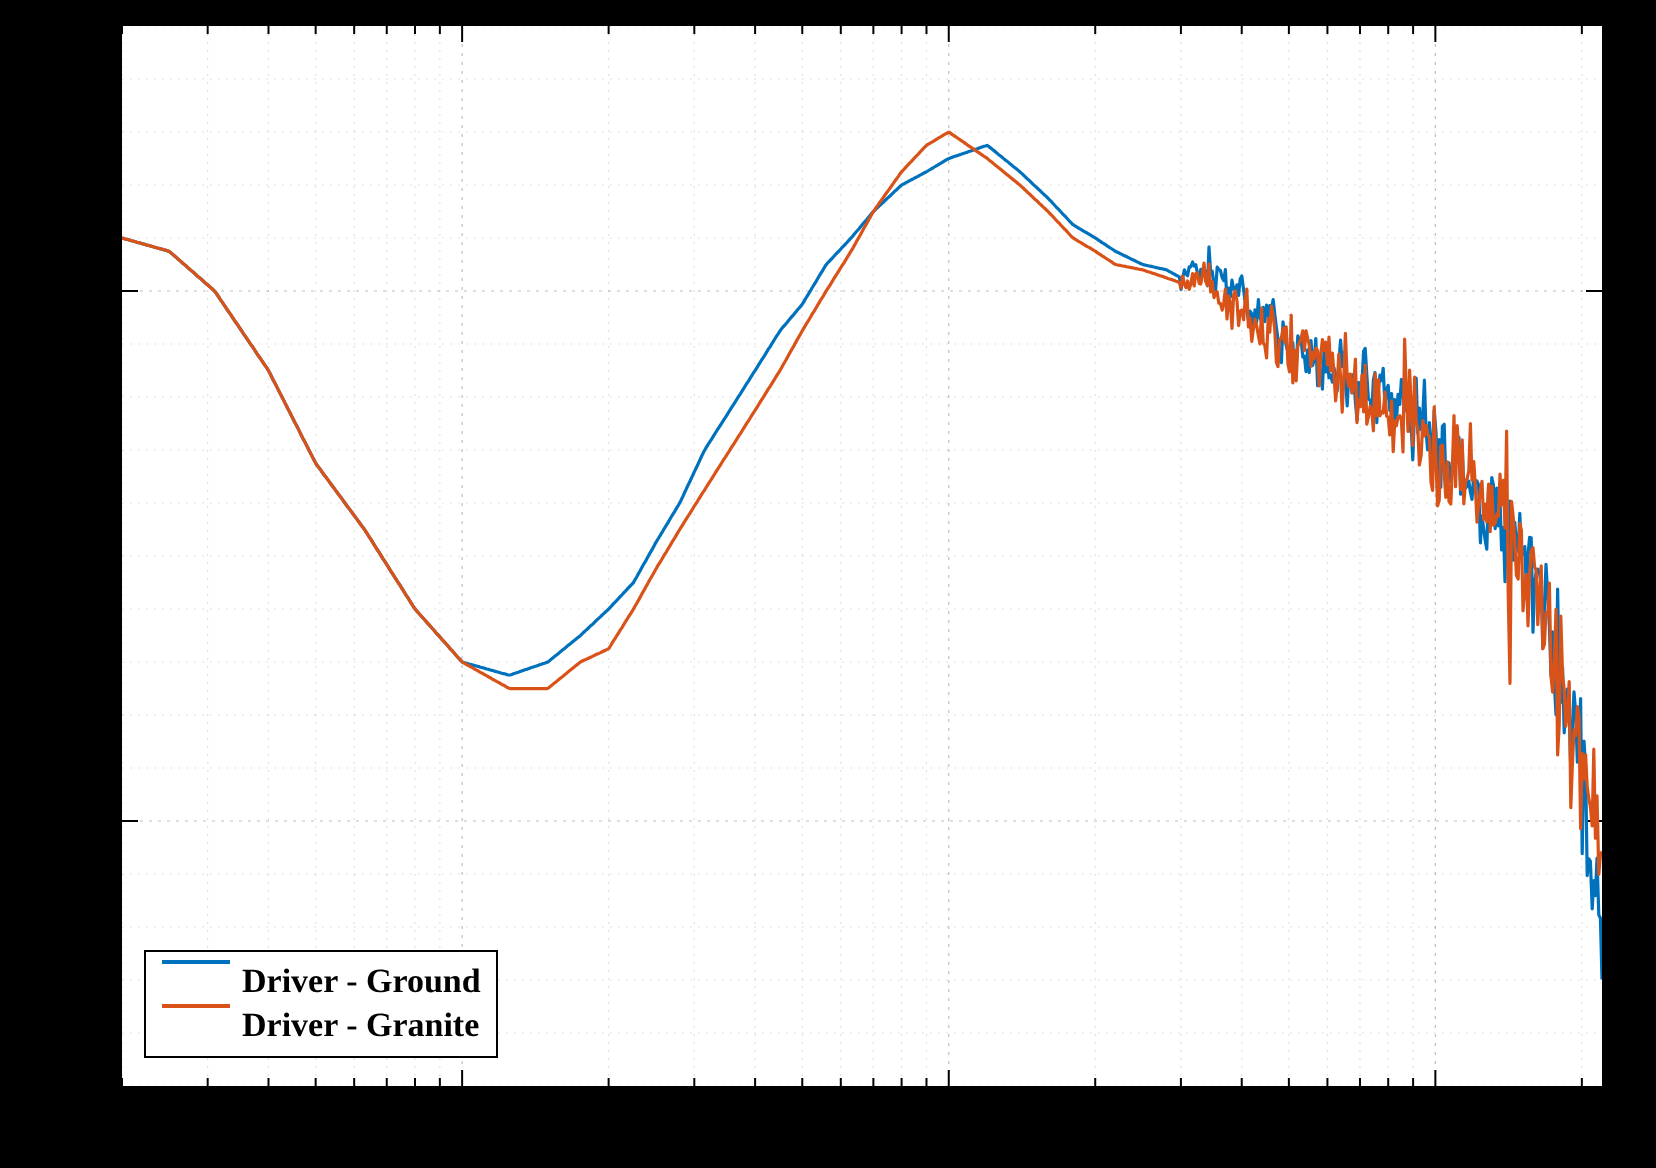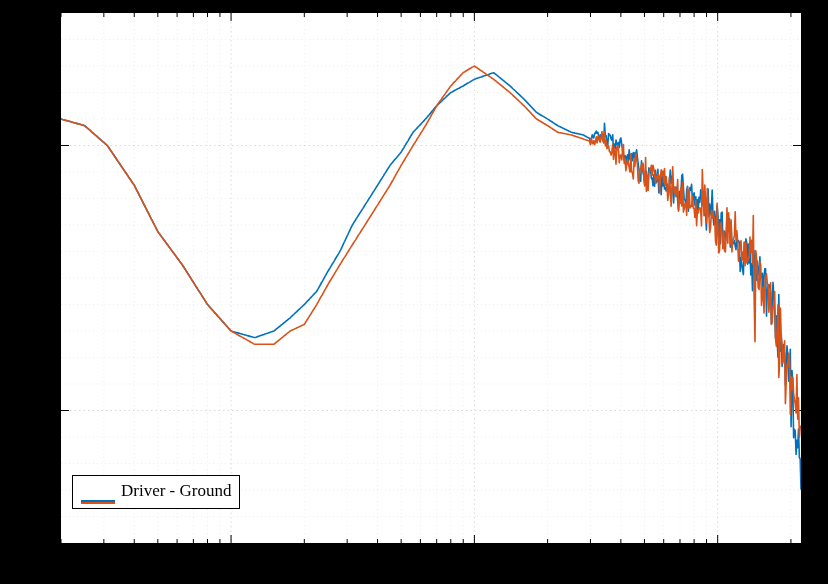--- a/index.html
+++ b/index.html
@@ -33,22 +33,23 @@
   left: 72px;
   top: 475px;
   background: #fff;
   border: 1px solid #000;
   padding: 4px 8px;
   font-size: 17px;
   line-height: 1.3;
 }
 .legend-row {
   display: flex;
-  align-items: flex-end;
+  align-items: flex-start;
   gap: 6px;
+  font-weight: bold;
 }
 .legend-swatch {
   width: 34px;
   height: 2px;
 }
 </style>
 </head>
 <body>
 
 <div class="chart-container">
@@ -167,15 +168,16 @@
         <path d="M0.0 106.0 L0.8 106.2 L1.6 106.5 L2.5 106.7 L3.3 106.9 L4.1 107.2 L4.9 107.4 L5.8 107.6 L6.6 107.8 L7.4 108.1 L8.2 108.3 L9.0 108.5 L9.9 108.8 L10.7 109.0 L11.5 109.2 L12.3 109.5 L13.2 109.7 L14.0 109.9 L14.8 110.2 L15.6 110.4 L16.4 110.6 L17.3 110.9 L18.1 111.1 L18.9 111.3 L19.7 111.5 L20.6 111.8 L21.4 112.0 L22.2 112.2 L23.0 112.5 L23.8 112.9 L24.7 113.6 L25.5 114.3 L26.3 115.0 L27.1 115.7 L28.0 116.5 L28.8 117.2 L29.6 117.9 L30.4 118.6 L31.2 119.3 L32.1 120.0 L32.9 120.8 L33.7 121.5 L34.5 122.2 L35.4 122.9 L36.2 123.6 L37.0 124.4 L37.8 125.1 L38.6 125.8 L39.5 126.5 L40.3 127.2 L41.1 128.0 L41.9 128.7 L42.8 129.4 L43.6 130.1 L44.4 130.8 L45.2 131.5 L46.0 132.3 L46.9 133.3 L47.7 134.5 L48.5 135.7 L49.3 137.0 L50.2 138.2 L51.0 139.4 L51.8 140.6 L52.6 141.8 L53.4 143.0 L54.3 144.2 L55.1 145.5 L55.9 146.7 L56.7 147.9 L57.6 149.1 L58.4 150.3 L59.2 151.5 L60.0 152.7 L60.8 154.0 L61.7 155.2 L62.5 156.4 L63.3 157.6 L64.1 158.8 L65.0 160.0 L65.8 161.2 L66.6 162.4 L67.4 163.7 L68.2 164.9 L69.1 166.1 L69.9 167.3 L70.7 168.5 L71.5 169.7 L72.4 170.9 L73.2 172.2 L74.0 173.7 L74.8 175.4 L75.6 177.0 L76.5 178.6 L77.3 180.2 L78.1 181.8 L78.9 183.4 L79.8 185.1 L80.6 186.7 L81.4 188.3 L82.2 189.9 L83.0 191.5 L83.9 193.1 L84.7 194.8 L85.5 196.4 L86.3 198.0 L87.2 199.6 L88.0 201.2 L88.8 202.8 L89.6 204.5 L90.4 206.1 L91.3 207.7 L92.1 209.3 L92.9 210.9 L93.7 212.5 L94.6 214.2 L95.4 215.8 L96.2 217.4 L97.0 218.9 L97.8 220.0 L98.7 221.1 L99.5 222.2 L100.3 223.4 L101.1 224.5 L102.0 225.6 L102.8 226.7 L103.6 227.8 L104.4 228.9 L105.2 230.0 L106.1 231.2 L106.9 232.3 L107.7 233.4 L108.5 234.5 L109.4 235.6 L110.2 236.7 L111.0 237.9 L111.8 239.0 L112.6 240.1 L113.5 241.2 L114.3 242.3 L115.1 243.4 L115.9 244.5 L116.8 245.7 L117.6 246.8 L118.4 247.9 L119.2 249.0 L120.0 250.1 L120.9 251.2 L121.7 252.5 L122.5 253.7 L123.3 255.0 L124.2 256.3 L125.0 257.6 L125.8 258.9 L126.6 260.2 L127.4 261.5 L128.3 262.8 L129.1 264.1 L129.9 265.4 L130.7 266.7 L131.6 268.0 L132.4 269.3 L133.2 270.6 L134.0 271.9 L134.8 273.2 L135.7 274.5 L136.5 275.8 L137.3 277.1 L138.1 278.3 L139.0 279.6 L139.8 280.9 L140.6 282.2 L141.4 283.5 L142.2 284.8 L143.1 286.1 L143.9 287.4 L144.7 288.7 L145.5 290.0 L146.4 291.3 L147.2 292.3 L148.0 293.2 L148.8 294.1 L149.6 295.0 L150.5 296.0 L151.3 296.9 L152.1 297.8 L152.9 298.7 L153.8 299.7 L154.6 300.6 L155.4 301.5 L156.2 302.4 L157.0 303.4 L157.9 304.3 L158.7 305.2 L159.5 306.1 L160.3 307.1 L161.2 308.0 L162.0 308.9 L162.8 309.8 L163.6 310.8 L164.4 311.7 L165.3 312.6 L166.1 313.5 L166.9 314.5 L167.7 315.4 L168.6 316.3 L169.4 317.2 L170.2 318.1 L171.0 318.5 L171.8 319.0 L172.7 319.5 L173.5 319.9 L174.3 320.4 L175.1 320.8 L176.0 321.3 L176.8 321.8 L177.6 322.2 L178.4 322.7 L179.2 323.2 L180.1 323.6 L180.9 324.1 L181.7 324.5 L182.5 325.0 L183.4 325.5 L184.2 325.9 L185.0 326.4 L185.8 326.9 L186.6 327.3 L187.5 327.8 L188.3 328.2 L189.1 328.7 L189.9 329.2 L190.8 329.6 L191.6 330.1 L192.4 330.6 L193.2 331.0 L194.0 331.3 L194.9 331.3 L195.7 331.3 L196.5 331.3 L197.3 331.3 L198.2 331.3 L199.0 331.3 L199.8 331.3 L200.6 331.3 L201.4 331.3 L202.3 331.3 L203.1 331.3 L203.9 331.3 L204.7 331.3 L205.6 331.3 L206.4 331.3 L207.2 331.3 L208.0 331.3 L208.8 331.3 L209.7 331.3 L210.5 331.3 L211.3 331.3 L212.1 331.3 L213.0 331.2 L213.8 330.5 L214.6 329.9 L215.4 329.2 L216.2 328.5 L217.1 327.9 L217.9 327.2 L218.7 326.5 L219.5 325.9 L220.4 325.2 L221.2 324.5 L222.0 323.9 L222.8 323.2 L223.6 322.5 L224.5 321.8 L225.3 321.2 L226.1 320.5 L226.9 319.8 L227.8 319.2 L228.6 318.5 L229.4 317.9 L230.2 317.5 L231.0 317.1 L231.9 316.7 L232.7 316.4 L233.5 316.0 L234.3 315.6 L235.2 315.2 L236.0 314.8 L236.8 314.4 L237.6 314.0 L238.4 313.7 L239.3 313.3 L240.1 312.9 L240.9 312.5 L241.7 312.1 L242.6 311.7 L243.4 311.3 L244.2 310.0 L245.0 308.6 L245.8 307.3 L246.7 306.0 L247.5 304.7 L248.3 303.4 L249.1 302.1 L250.0 300.8 L250.8 299.4 L251.6 298.1 L252.4 296.8 L253.2 295.5 L254.1 294.2 L254.9 292.9 L255.7 291.6 L256.5 290.1 L257.4 288.6 L258.2 287.2 L259.0 285.7 L259.8 284.2 L260.6 282.8 L261.5 281.3 L262.3 279.8 L263.1 278.4 L263.9 276.9 L264.8 275.4 L265.6 274.0 L266.4 272.5 L267.2 271.1 L268.0 269.7 L268.9 268.3 L269.7 267.0 L270.5 265.6 L271.3 264.2 L272.2 262.9 L273.0 261.5 L273.8 260.2 L274.6 258.8 L275.4 257.4 L276.3 256.1 L277.1 254.7 L277.9 253.3 L278.7 252.0 L279.6 250.6 L280.4 249.3 L281.2 248.0 L282.0 246.7 L282.8 245.4 L283.7 244.1 L284.5 242.8 L285.3 241.5 L286.1 240.1 L287.0 238.8 L287.8 237.5 L288.6 236.2 L289.4 234.9 L290.2 233.6 L291.1 232.3 L291.9 231.0 L292.7 229.7 L293.5 228.4 L294.4 227.1 L295.2 225.8 L296.0 224.5 L296.8 223.2 L297.6 221.9 L298.5 220.6 L299.3 219.3 L300.1 218.0 L300.9 216.7 L301.8 215.4 L302.6 214.1 L303.4 212.9 L304.2 211.6 L305.0 210.3 L305.9 209.0 L306.7 207.7 L307.5 206.4 L308.3 205.1 L309.2 203.8 L310.0 202.5 L310.8 201.2 L311.6 199.9 L312.4 198.6 L313.3 197.3 L314.1 196.0 L314.9 194.7 L315.7 193.4 L316.6 192.1 L317.4 190.8 L318.2 189.5 L319.0 188.2 L319.8 186.9 L320.7 185.6 L321.5 184.2 L322.3 182.9 L323.1 181.6 L324.0 180.3 L324.8 179.0 L325.6 177.7 L326.4 176.4 L327.2 175.1 L328.1 173.7 L328.9 172.4 L329.7 171.0 L330.5 169.5 L331.4 168.0 L332.2 166.6 L333.0 165.1 L333.8 163.6 L334.6 162.2 L335.5 160.7 L336.3 159.2 L337.1 157.8 L337.9 156.3 L338.8 154.8 L339.6 153.4 L340.4 151.9 L341.2 150.6 L342.0 149.2 L342.9 147.8 L343.7 146.5 L344.5 145.1 L345.3 143.7 L346.2 142.4 L347.0 141.0 L347.8 139.6 L348.6 138.3 L349.4 136.9 L350.3 135.6 L351.1 134.2 L351.9 132.8 L352.7 131.5 L353.6 130.2 L354.4 128.9 L355.2 127.6 L356.0 126.2 L356.8 124.9 L357.7 123.6 L358.5 122.3 L359.3 121.0 L360.1 119.7 L361.0 118.4 L361.8 117.1 L362.6 115.7 L363.4 114.4 L364.2 113.1 L365.1 111.7 L365.9 110.2 L366.7 108.8 L367.5 107.3 L368.4 105.8 L369.2 104.4 L370.0 102.9 L370.8 101.4 L371.6 100.0 L372.5 98.5 L373.3 97.0 L374.1 95.6 L374.9 94.1 L375.8 92.7 L376.6 91.5 L377.4 90.3 L378.2 89.2 L379.0 88.0 L379.9 86.9 L380.7 85.7 L381.5 84.5 L382.3 83.4 L383.2 82.2 L384.0 81.1 L384.8 79.9 L385.6 78.8 L386.4 77.6 L387.3 76.4 L388.1 75.3 L388.9 74.1 L389.7 73.0 L390.6 72.1 L391.4 71.2 L392.2 70.3 L393.0 69.4 L393.8 68.6 L394.7 67.7 L395.5 66.8 L396.3 65.9 L397.1 65.1 L398.0 64.2 L398.8 63.3 L399.6 62.4 L400.4 61.6 L401.2 60.7 L402.1 59.8 L402.9 59.2 L403.7 58.8 L404.5 58.3 L405.4 57.8 L406.2 57.3 L407.0 56.8 L407.8 56.3 L408.6 55.8 L409.5 55.3 L410.3 54.8 L411.1 54.3 L411.9 53.9 L412.8 53.4 L413.6 53.1 L414.4 53.7 L415.2 54.3 L416.0 54.8 L416.9 55.4 L417.7 56.0 L418.5 56.5 L419.3 57.1 L420.2 57.7 L421.0 58.2 L421.8 58.8 L422.6 59.4 L423.4 59.9 L424.3 60.5 L425.1 61.1 L425.9 61.6 L426.7 62.2 L427.6 62.8 L428.4 63.3 L429.2 63.9 L430.0 64.4 L430.8 65.0 L431.7 65.6 L432.5 66.1 L433.3 66.8 L434.1 67.5 L435.0 68.1 L435.8 68.8 L436.6 69.5 L437.4 70.1 L438.2 70.8 L439.1 71.5 L439.9 72.1 L440.7 72.8 L441.5 73.5 L442.4 74.2 L443.2 74.8 L444.0 75.5 L444.8 76.2 L445.6 76.8 L446.5 77.5 L447.3 78.2 L448.1 78.8 L448.9 79.5 L449.8 80.3 L450.6 81.0 L451.4 81.8 L452.2 82.6 L453.0 83.4 L453.9 84.1 L454.7 84.9 L455.5 85.7 L456.3 86.5 L457.2 87.2 L458.0 88.0 L458.8 88.8 L459.6 89.5 L460.4 90.3 L461.3 91.1 L462.1 91.9 L462.9 92.6 L463.7 93.5 L464.6 94.4 L465.4 95.2 L466.2 96.1 L467.0 97.0 L467.8 97.9 L468.7 98.7 L469.5 99.6 L470.3 100.5 L471.1 101.4 L472.0 102.2 L472.8 103.1 L473.6 104.0 L474.4 104.9 L475.2 105.7 L476.1 106.3 L476.9 106.8 L477.7 107.3 L478.5 107.8 L479.4 108.3 L480.2 108.8 L481.0 109.3 L481.8 109.8 L482.6 110.3 L483.5 110.7 L484.3 111.2 L485.1 111.7 L485.9 112.2 L486.8 112.7 L487.6 113.3 L488.4 113.8 L489.2 114.3 L490.0 114.9 L490.9 115.4 L491.7 116.0 L492.5 116.5 L493.3 117.0 L494.2 117.6 L495.0 118.1 L495.8 118.7 L496.6 119.2 L497.4 119.4 L498.3 119.6 L499.1 119.7 L499.9 119.9 L500.7 120.0 L501.6 120.2 L502.4 120.4 L503.2 120.5 L504.0 120.7 L504.8 120.8 L505.7 121.0 L506.5 121.2 L507.3 121.3 L508.1 121.5 L509.0 121.7 L509.8 121.8 L510.6 122.0 L511.4 122.3 L512.2 122.6 L513.1 122.9 L513.9 123.1 L514.7 123.4 L515.5 123.7 L516.4 123.9 L517.2 124.2 L518.0 124.5 L518.8 124.8 L519.6 125.0 L520.5 125.3 L521.3 125.6 L522.1 125.9 L522.9 126.2 L523.8 126.5 L524.6 126.7 L525.4 127.0 L526.2 127.3 L527.0 127.6 L527.9 127.9 L528.7 128.2 L529.5 131.1 L530.3 125.0 L531.2 129.1 L532.0 130.8 L532.8 127.5 L533.6 131.7 L534.4 129.1 L535.3 123.8 L536.1 130.0 L536.9 123.8 L537.7 123.4 L538.6 128.7 L539.4 129.0 L540.2 124.2 L541.0 118.5 L541.8 127.6 L542.7 129.5 L543.5 119.0 L544.3 133.0 L545.1 127.8 L546.0 135.8 L546.8 133.6 L547.6 132.9 L548.4 138.6 L549.2 138.7 L550.1 142.1 L550.9 138.4 L551.7 131.5 L552.5 146.5 L553.4 135.1 L554.2 138.5 L555.0 151.2 L555.8 134.5 L556.6 132.4 L557.5 137.5 L558.3 149.8 L559.1 142.5 L559.9 142.0 L560.8 146.9 L561.6 137.0 L562.4 131.5 L563.2 150.5 L564.0 145.9 L564.9 157.7 L565.7 151.3 L566.5 146.6 L567.3 149.8 L568.2 154.8 L569.0 159.0 L569.8 141.1 L570.6 158.5 L571.4 159.7 L572.3 166.0 L573.1 146.2 L573.9 153.1 L574.7 140.1 L575.6 145.0 L576.4 152.1 L577.2 168.1 L578.0 170.3 L578.8 156.9 L579.7 156.1 L580.5 151.0 L581.3 157.9 L582.1 150.4 L583.0 169.1 L583.8 173.0 L584.6 144.6 L585.4 178.4 L586.2 162.1 L587.1 177.5 L587.9 159.9 L588.7 158.6 L589.5 156.2 L590.4 152.4 L591.2 162.3 L592.0 152.4 L592.8 155.9 L593.6 159.4 L594.5 170.1 L595.3 163.2 L596.1 166.4 L596.9 161.0 L597.8 162.3 L598.6 180.0 L599.4 164.2 L600.2 156.8 L601.0 162.3 L601.9 158.1 L602.7 169.4 L603.5 155.5 L604.3 172.5 L605.2 163.5 L606.0 173.8 L606.8 187.4 L607.6 179.5 L608.4 164.1 L609.3 175.2 L610.1 193.1 L610.9 176.3 L611.7 153.7 L612.6 176.0 L613.4 180.2 L614.2 174.0 L615.0 183.6 L615.8 180.3 L616.7 166.5 L617.5 198.3 L618.3 187.1 L619.1 190.4 L620.0 174.6 L620.8 192.9 L621.6 169.5 L622.4 199.1 L623.2 195.5 L624.1 190.1 L624.9 192.5 L625.7 202.4 L626.5 173.9 L627.4 195.0 L628.2 176.8 L629.0 194.9 L629.8 192.8 L630.6 193.5 L631.5 183.0 L632.3 195.1 L633.1 195.6 L633.9 204.5 L634.8 187.4 L635.6 212.8 L636.4 197.4 L637.2 199.9 L638.0 195.6 L638.9 194.8 L639.7 197.1 L640.5 213.0 L641.3 156.5 L642.2 183.7 L643.0 202.7 L643.8 172.1 L644.6 189.5 L645.4 209.7 L646.3 175.6 L647.1 198.0 L647.9 201.4 L648.7 219.5 L649.6 214.5 L650.4 197.3 L651.2 205.0 L652.0 199.7 L652.8 203.8 L653.7 205.7 L654.5 228.1 L655.3 232.2 L656.1 190.4 L657.0 218.8 L657.8 239.9 L658.6 237.3 L659.4 210.2 L660.2 209.6 L661.1 223.5 L661.9 235.7 L662.7 217.9 L663.5 237.8 L664.4 239.0 L665.2 220.7 L666.0 194.8 L666.8 230.3 L667.6 199.8 L668.5 214.0 L669.3 231.7 L670.1 206.9 L670.9 238.9 L671.8 227.3 L672.6 226.2 L673.4 222.4 L674.2 198.8 L675.0 227.1 L675.9 217.8 L676.7 230.7 L677.5 248.1 L678.3 239.2 L679.2 232.2 L680.0 227.7 L680.8 246.8 L681.6 239.1 L682.4 248.0 L683.3 229.1 L684.1 252.8 L684.9 230.1 L685.7 249.6 L686.6 248.5 L687.4 244.1 L688.2 245.1 L689.0 224.0 L689.8 239.4 L690.7 227.2 L691.5 251.0 L692.3 202.5 L693.1 283.3 L694.0 328.7 L694.8 237.8 L695.6 245.6 L696.4 258.0 L697.2 274.7 L698.1 276.5 L698.9 248.7 L699.7 252.2 L700.5 292.4 L701.4 280.4 L702.2 274.2 L703.0 299.9 L703.8 275.2 L704.6 262.3 L705.5 260.8 L706.3 270.4 L707.1 272.2 L707.9 299.3 L708.8 282.3 L709.6 269.9 L710.4 311.4 L711.2 309.2 L712.0 293.3 L712.9 294.6 L713.7 278.5 L714.5 325.1 L715.3 333.1 L716.2 317.1 L717.0 291.7 L717.8 364.4 L718.6 350.0 L719.4 295.1 L720.3 325.2 L721.1 331.6 L721.9 350.1 L722.7 343.8 L723.6 327.8 L724.4 390.8 L725.2 369.1 L726.0 351.9 L726.8 354.8 L727.7 340.3 L728.5 345.2 L729.3 401.3 L730.1 363.7 L731.0 376.6 L731.8 364.3 L732.6 380.3 L733.4 386.2 L734.2 390.4 L735.1 400.0 L735.9 361.6 L736.7 406.1 L737.5 384.9 L738.4 424.2 L739.2 414.3 L740.0 412.7 " fill="none" stroke="#D95319" stroke-width="1.6" stroke-linejoin="round"></path>
       </svg>
   </div>
   <div class="legend-box">
     <div class="legend-row">
       <span class="legend-swatch" style="background: rgb(0, 114, 189);"></span>
       <span>Driver - Ground</span>
     </div>
     <div class="legend-row">
       <span class="legend-swatch" style="background: rgb(217, 83, 25);"></span>
+      <span>Driver - Granite</span>
     </div>
   </div>
 </div>
 
 </body></html>

